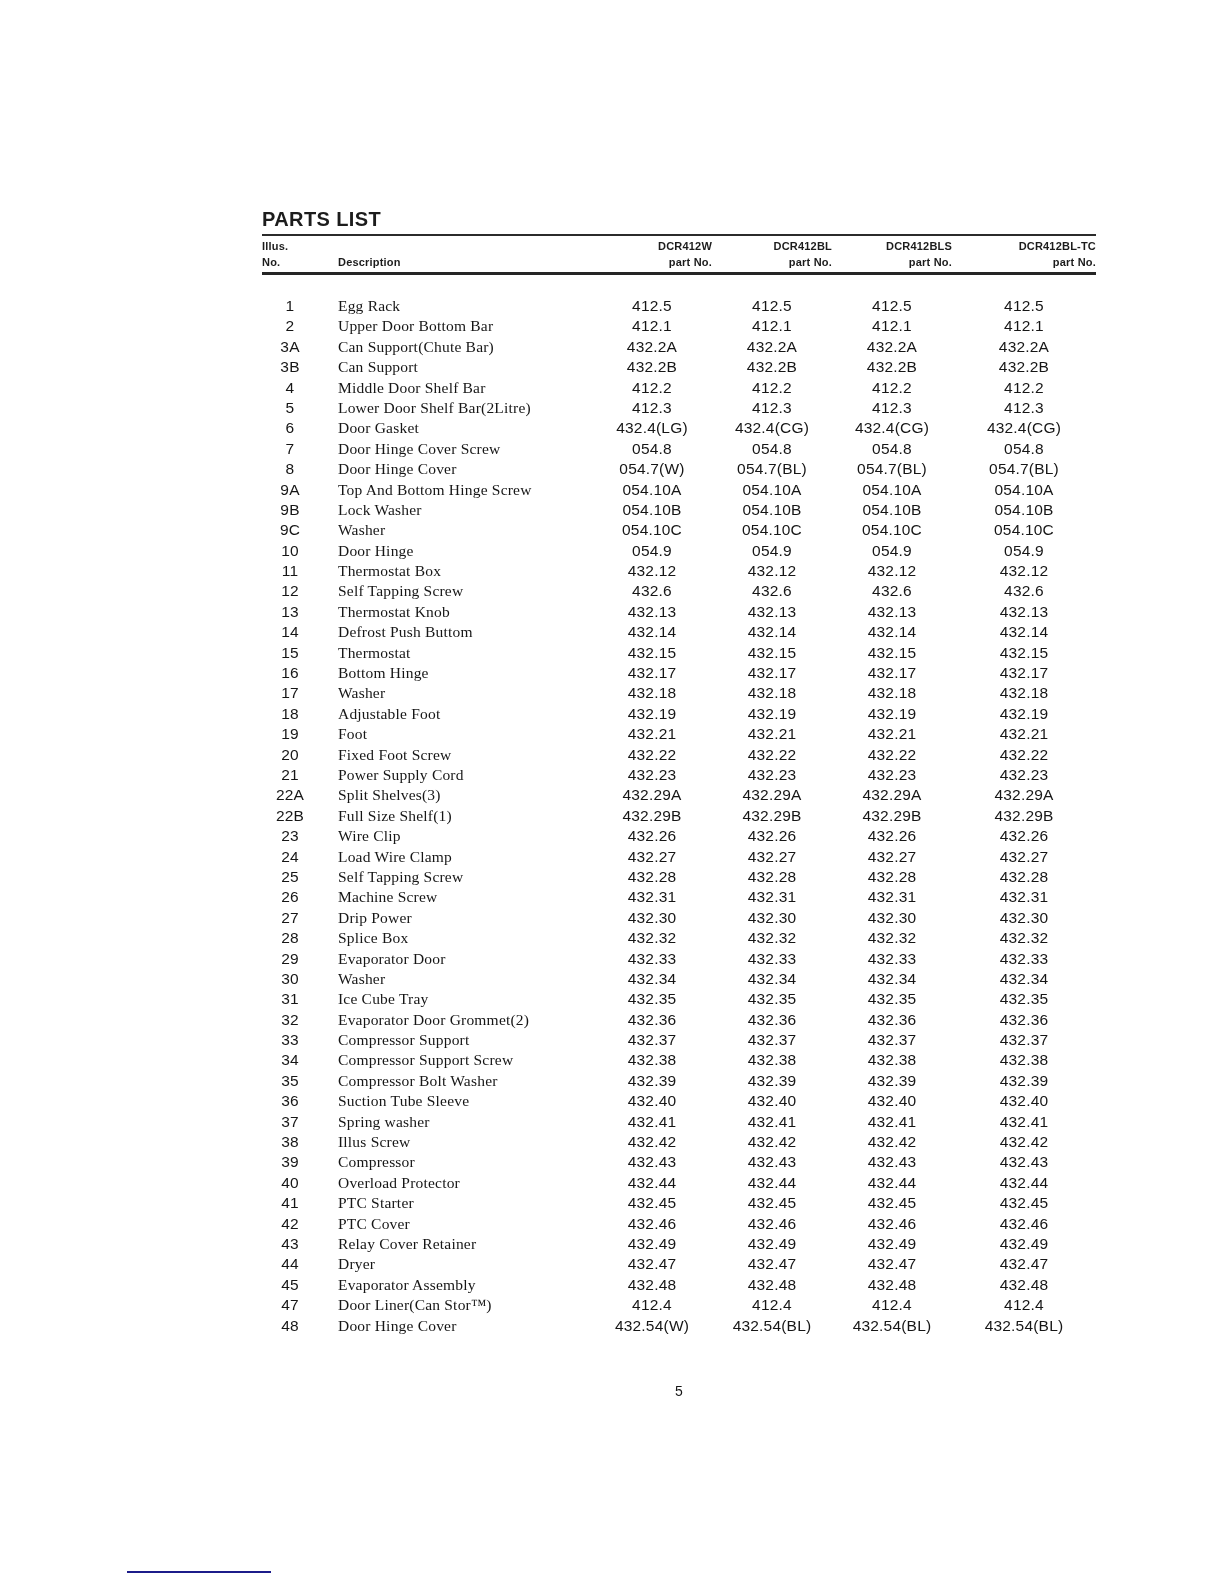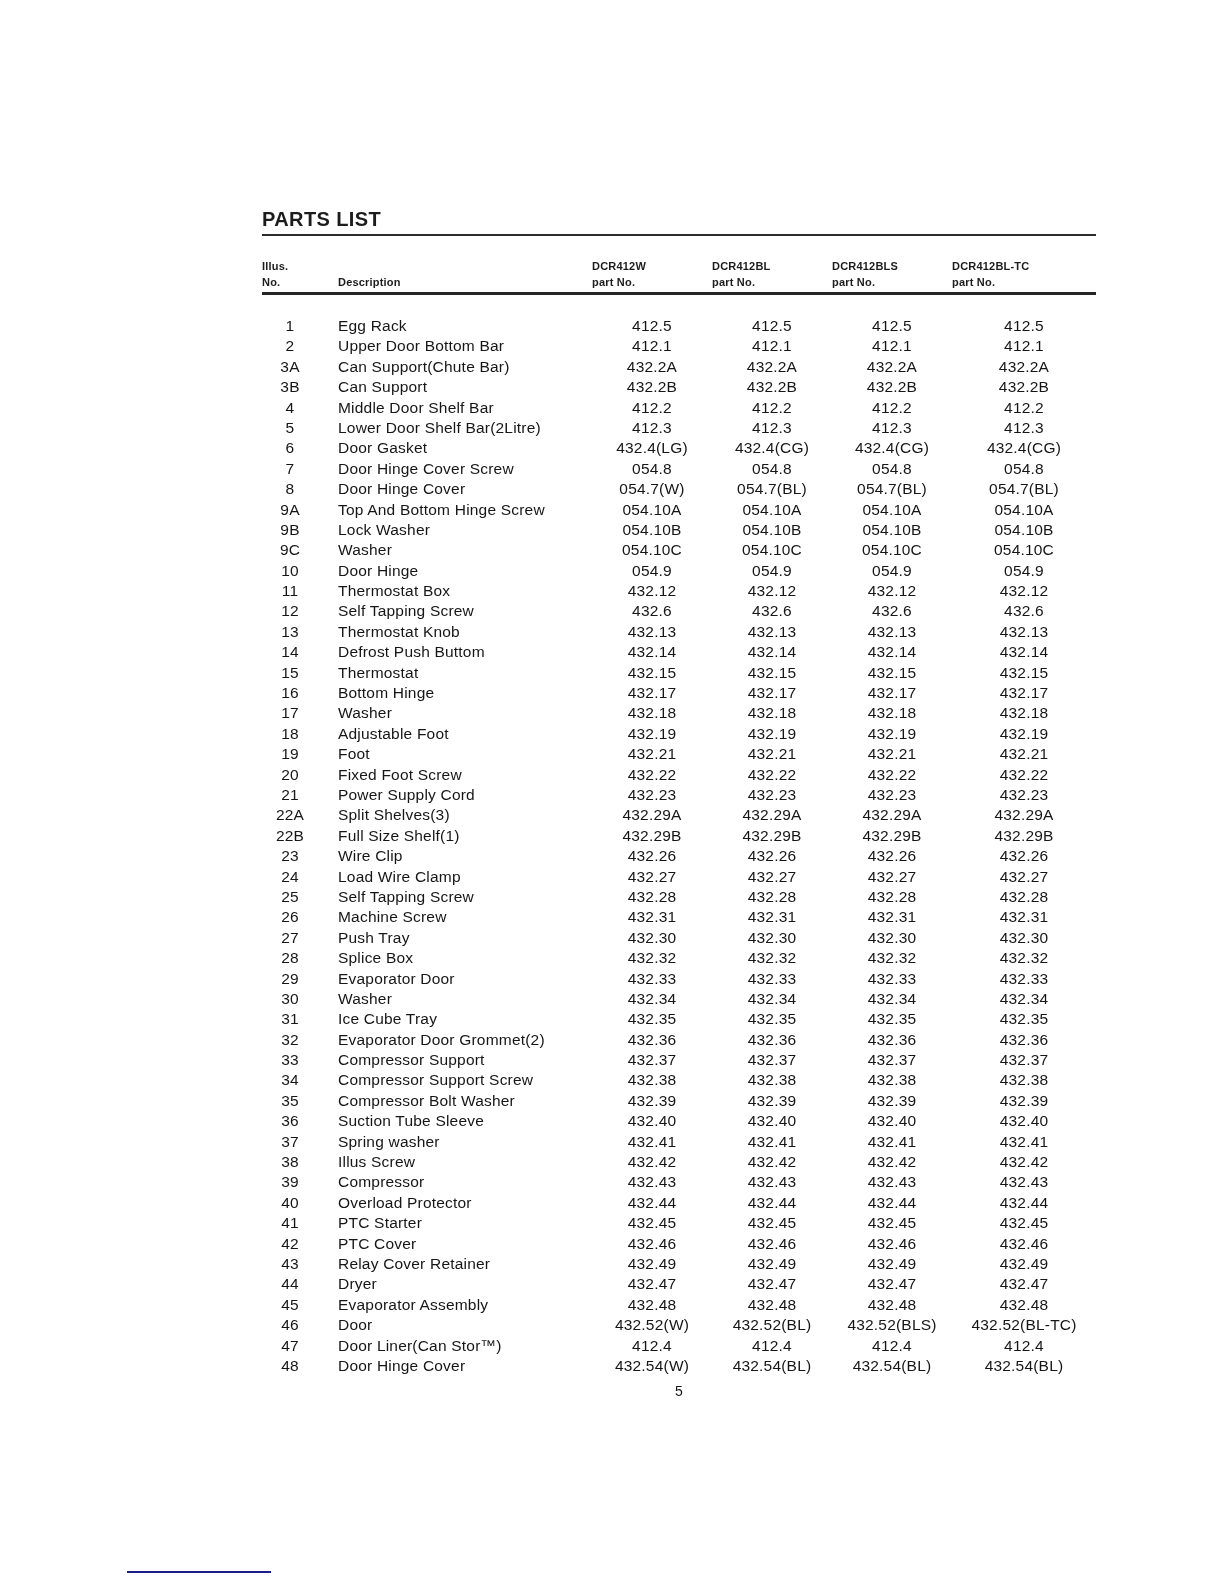--- a/index.html
+++ b/index.html
@@ -25,34 +25,34 @@
     display:grid;
     grid-template-columns:56px 274px 120px 120px 120px 144px;
     align-items:end;
     margin-top:3px;
     font-weight:bold; font-size:11px; letter-spacing:0.2px;
     line-height:15.5px;
     color:#1c1c1c;
   }
   .thead .illus span { display:block; }
   .thead .desc { padding-left:20px; }
-  .thead .model { text-align:left;margin-top:20px; }
+  .thead .model { text-align:right; }
   .thead .model span { display:block; }
 
   .head-rule { margin-top:2px; height:0; border-bottom:3px solid #252525; }
 
   .tbody { margin-top:21px; font-size:15.5px; letter-spacing:0.2px; color:#161616; }
   .row {
     display:grid;
     grid-template-columns:56px 274px 120px 120px 120px 144px;
     height:20.4px; line-height:20.4px;
     white-space:nowrap;
   }
   .cell.illus { text-align:center; }
-  .cell.desc  { padding-left:20px; }
+  .cell.desc  { padding-left:20px;font-family:Liberation Serif, serif; }
   .cell.part  { text-align:center; }
 
   .page-number {
     position:absolute; left:262px; top:1383px; width:834px;
     text-align:center; font-size:14px; color:#161616;
   }
   .footer-line {
     position:absolute; left:127px; top:1571px; width:144px; height:2px;
   }
 </style>
@@ -357,21 +357,21 @@
     <span class="cell illus">26</span>
     <span class="cell desc">Machine Screw</span>
     <span class="cell part">432.31</span>
     <span class="cell part">432.31</span>
     <span class="cell part">432.31</span>
     <span class="cell part">432.31</span>
   </div>
 
   <div class="row">
     <span class="cell illus">27</span>
-    <span class="cell desc">Push Tray</span>
+    <span class="cell desc">Drip Power</span>
     <span class="cell part">432.30</span>
     <span class="cell part">432.30</span>
     <span class="cell part">432.30</span>
     <span class="cell part">432.30</span>
   </div>
 
   <div class="row">
     <span class="cell illus">28</span>
     <span class="cell desc">Splice Box</span>
     <span class="cell part">432.32</span>
@@ -526,28 +526,20 @@
 
   <div class="row">
     <span class="cell illus">45</span>
     <span class="cell desc">Evaporator Assembly</span>
     <span class="cell part">432.48</span>
     <span class="cell part">432.48</span>
     <span class="cell part">432.48</span>
     <span class="cell part">432.48</span>
   </div>
 
-  <div class="row">
-    <span class="cell illus">46</span>
-    <span class="cell desc">Door</span>
-    <span class="cell part">432.52(W)</span>
-    <span class="cell part">432.52(BL)</span>
-    <span class="cell part">432.52(BLS)</span>
-    <span class="cell part">432.52(BL-TC)</span>
-  </div>
 
   <div class="row">
     <span class="cell illus">47</span>
     <span class="cell desc">Door Liner(Can Stor™)</span>
     <span class="cell part">412.4</span>
     <span class="cell part">412.4</span>
     <span class="cell part">412.4</span>
     <span class="cell part">412.4</span>
   </div>
 

